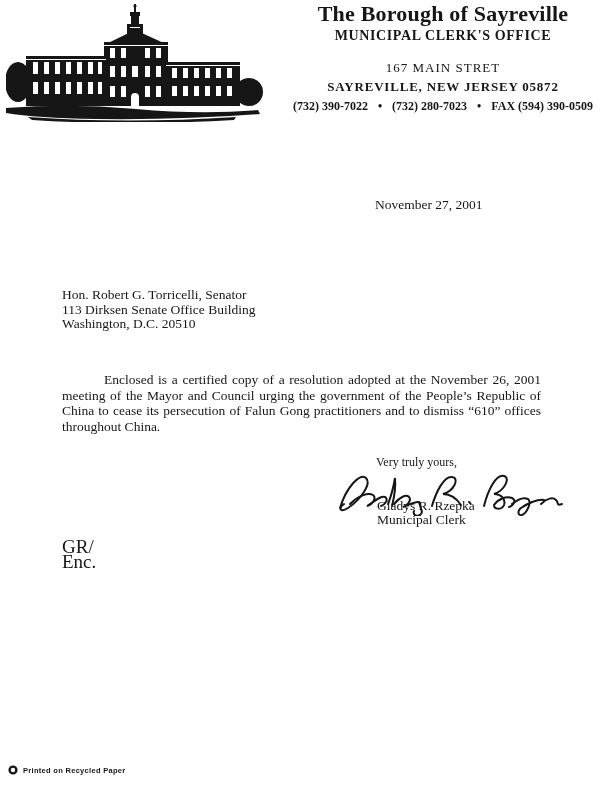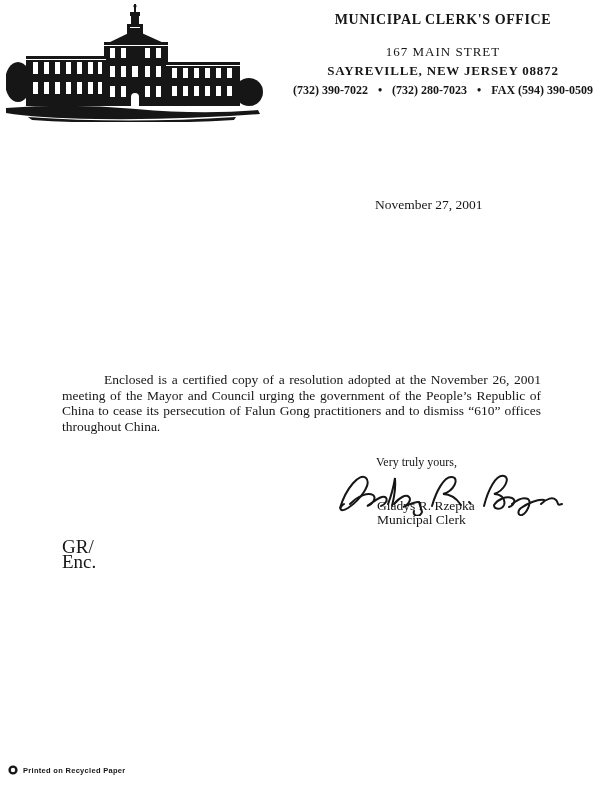--- a/index.html
+++ b/index.html
@@ -20,21 +20,21 @@
   .building{
     position:absolute;left:6px;top:4px;width:258px;height:118px;
   }
   .lh-block{
     position:absolute;left:288px;top:2px;width:310px;text-align:center;
   }
   .lh-title{
     font-size:22px;font-weight:bold;letter-spacing:.2px;line-height:24px;
   }
   .lh-office{
-    font-size:14px;font-weight:bold;letter-spacing:.6px;margin-top:10px;
+    font-size:14px;font-weight:bold;letter-spacing:.6px;margin-top:2px;
   }
   .lh-addr1{font-size:13px;font-weight:normal;letter-spacing:1px;margin-top:16px;}
   .lh-addr2{font-size:13px;font-weight:bold;letter-spacing:.8px;margin-top:3px;}
   .lh-phones{font-size:12px;font-weight:bold;margin-top:4px;white-space:nowrap;}
   .lh-phones .sep{padding:0 10px;}
   
   .date-line{position:absolute;left:375px;top:197px;font-size:13.5px;}
   .recipient{position:absolute;left:62px;top:288px;font-size:13.5px;line-height:14.5px;}
   .salutation{position:absolute;left:62px;top:345px;font-size:13.5px;}
   .body-par{
@@ -128,30 +128,36 @@
         <rect x="221" y="82" width="5" height="10"></rect>
 
       <rect x="20" y="55" width="80" height="1"></rect>
       <rect x="160" y="61" width="74" height="1"></rect>
       <rect x="98" y="41" width="64" height="1"></rect>
       <rect x="124" y="23" width="10" height="1"></rect>
     </g>
   </svg>
 
   <div class="lh-block">
+    <div class="lh-title">The Borough of Sayreville</div>
     <div class="lh-office">MUNICIPAL CLERK'S OFFICE</div>
     <div class="lh-addr1">167 MAIN STRET</div>
-    <div class="lh-addr2">SAYREVILLE, NEW JERSEY 08872</div>
+    <div class="lh-addr2">SAYREVILLE, NEW JERSEY 05872</div>
     <div class="lh-phones">
       <span>(732) 390-7022</span><span class="sep">•</span><span>(732) 280-7023</span><span class="sep">•</span><span>FAX (594) 390-0509</span>
     </div>
   </div>
 
   <div class="date-line">November 27, 2001</div>
 
+  <div class="recipient">
+    <div>Hon. Robert G. Torricelli, Senator</div>
+    <div>113 Dirksen Senate Office Building</div>
+    <div>Washington, D.C. 20510</div>
+  </div>
 
 
   <div class="body-par">Enclosed is a certified copy of a resolution adopted at the November 26, 2001 meeting of the Mayor and Council urging the government of the People’s Republic of China to cease its persecution of Falun Gong practitioners and to dismiss “610” offices throughout China.</div>
 
   <div class="valediction">Very truly yours,</div>
 
   <svg class="signature" viewBox="0 0 228 48" aria-hidden="true">
     <g fill="none" stroke="#161616" stroke-width="2" stroke-linecap="round">
 
       <path d="M4 40 C 10 20, 24 4, 30 10 C 36 16, 24 32, 12 40 C 4 45, 2 40, 8 36"></path>

